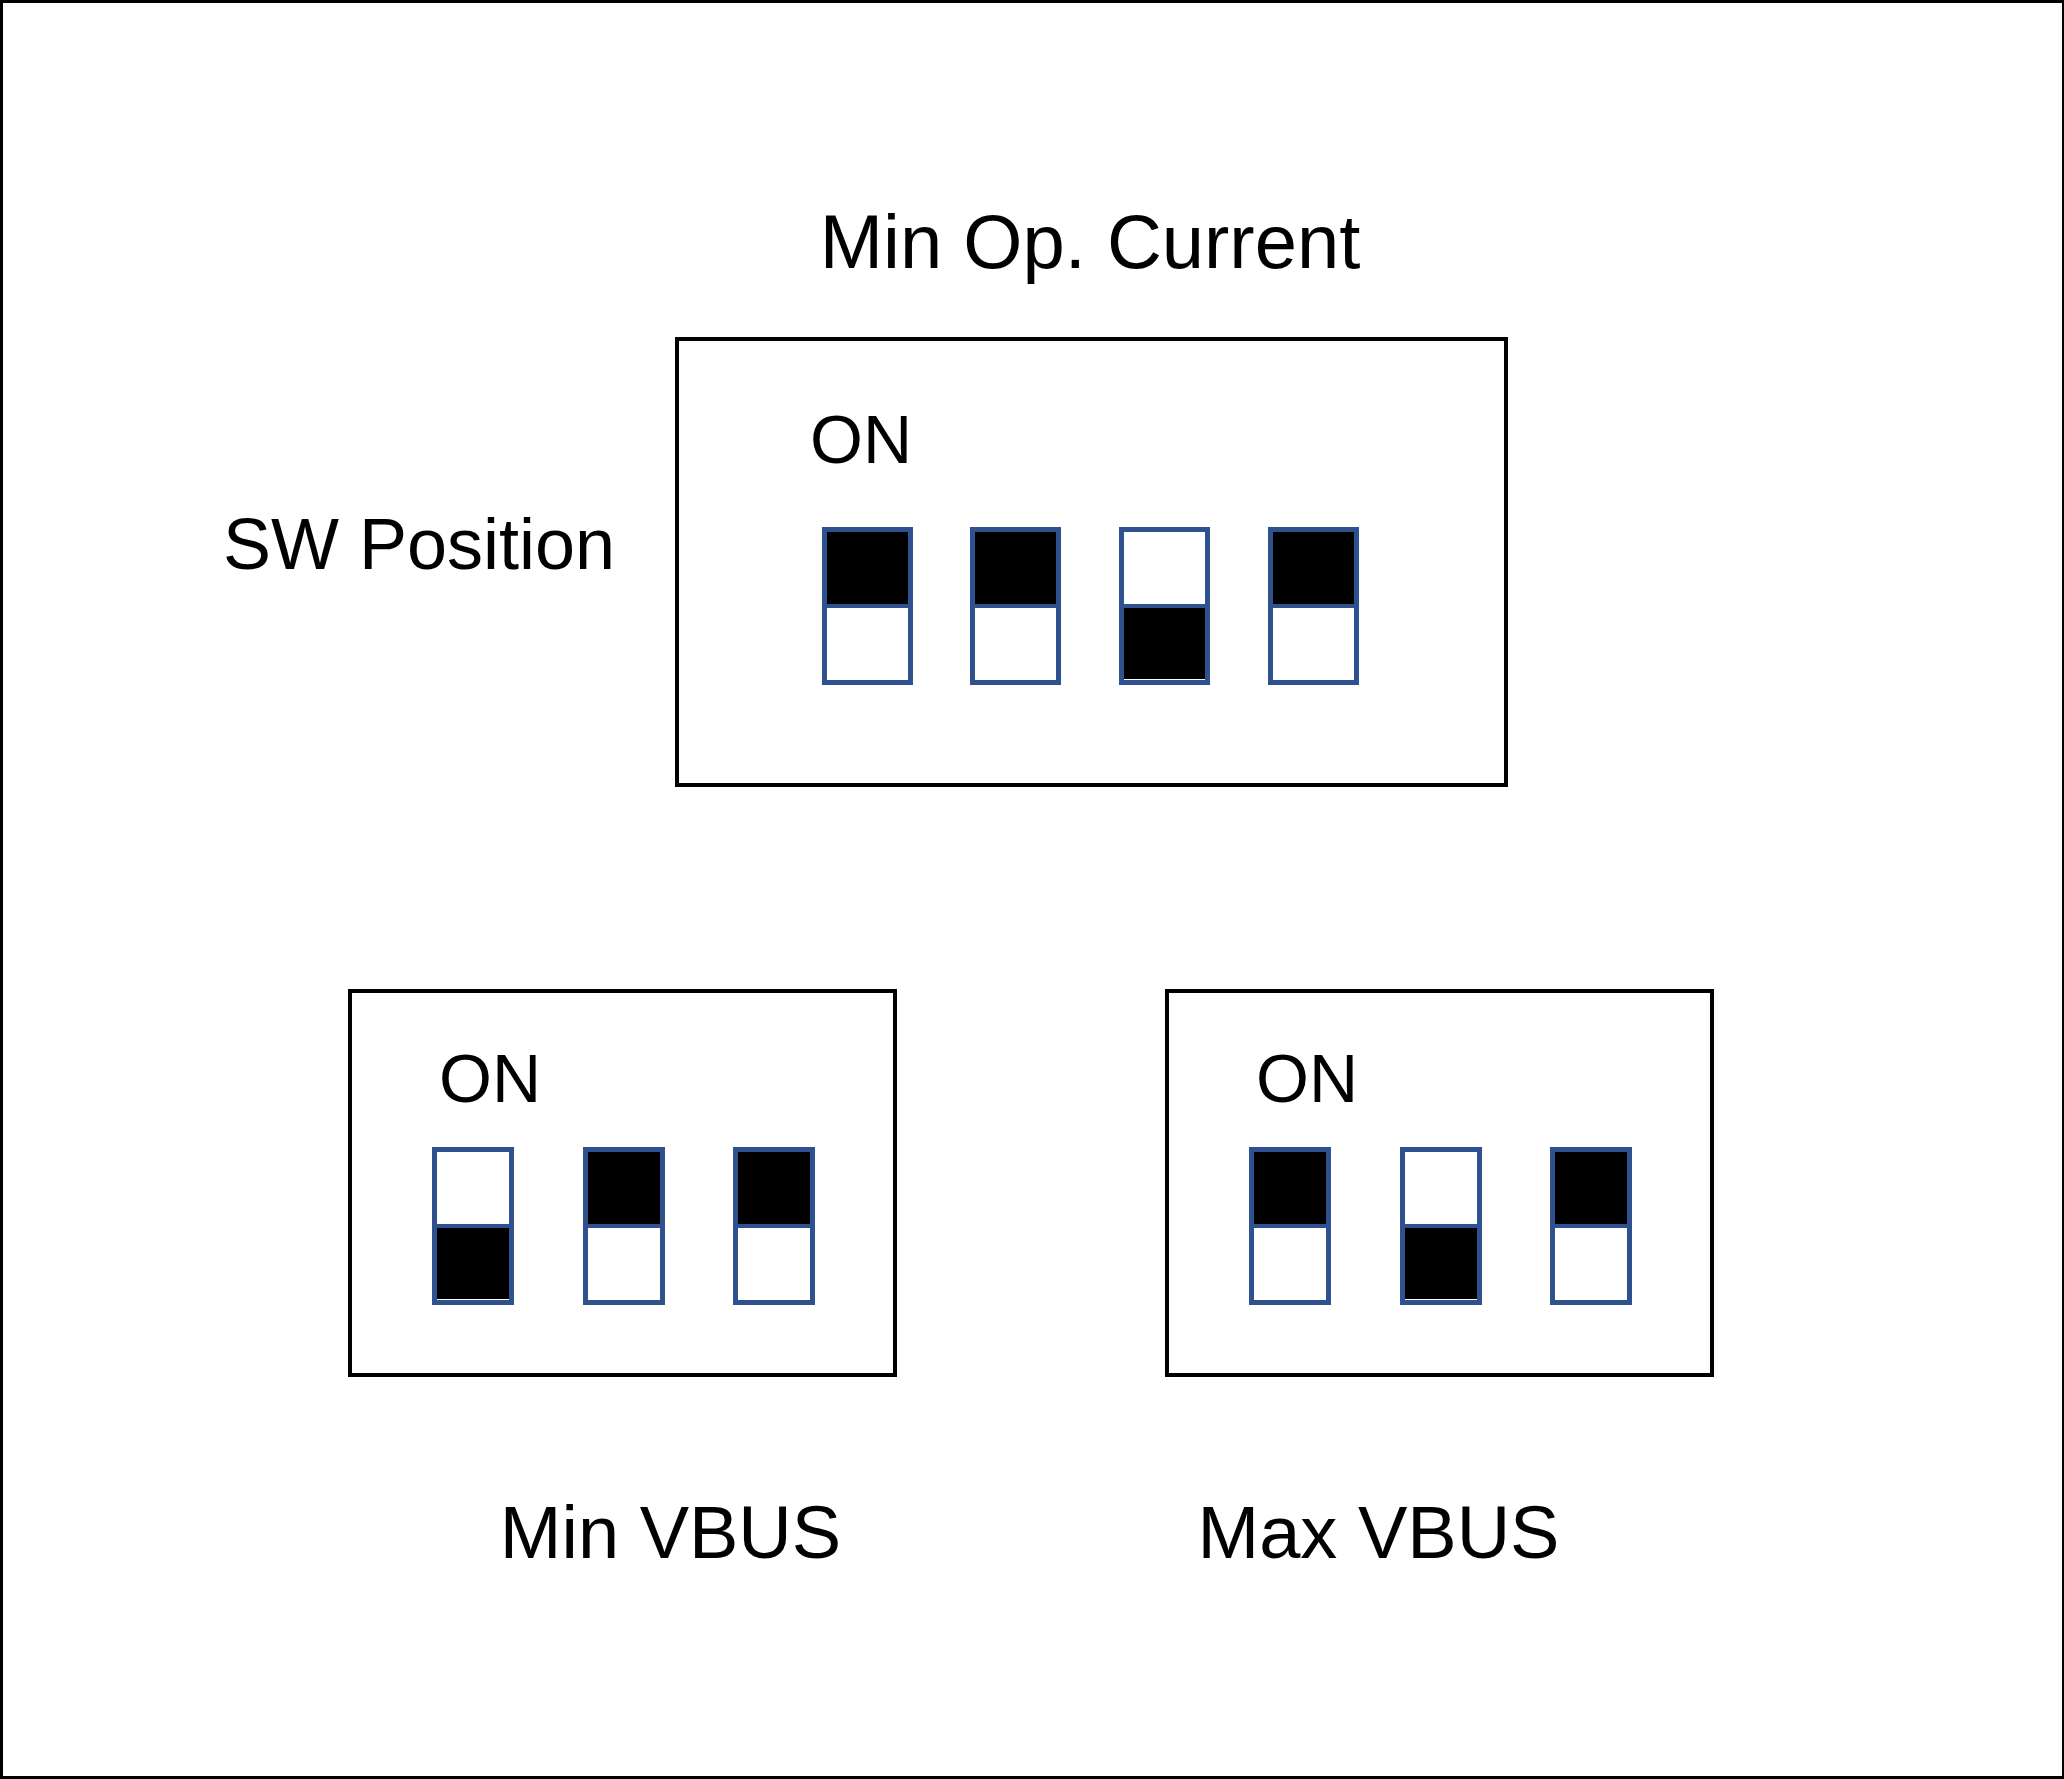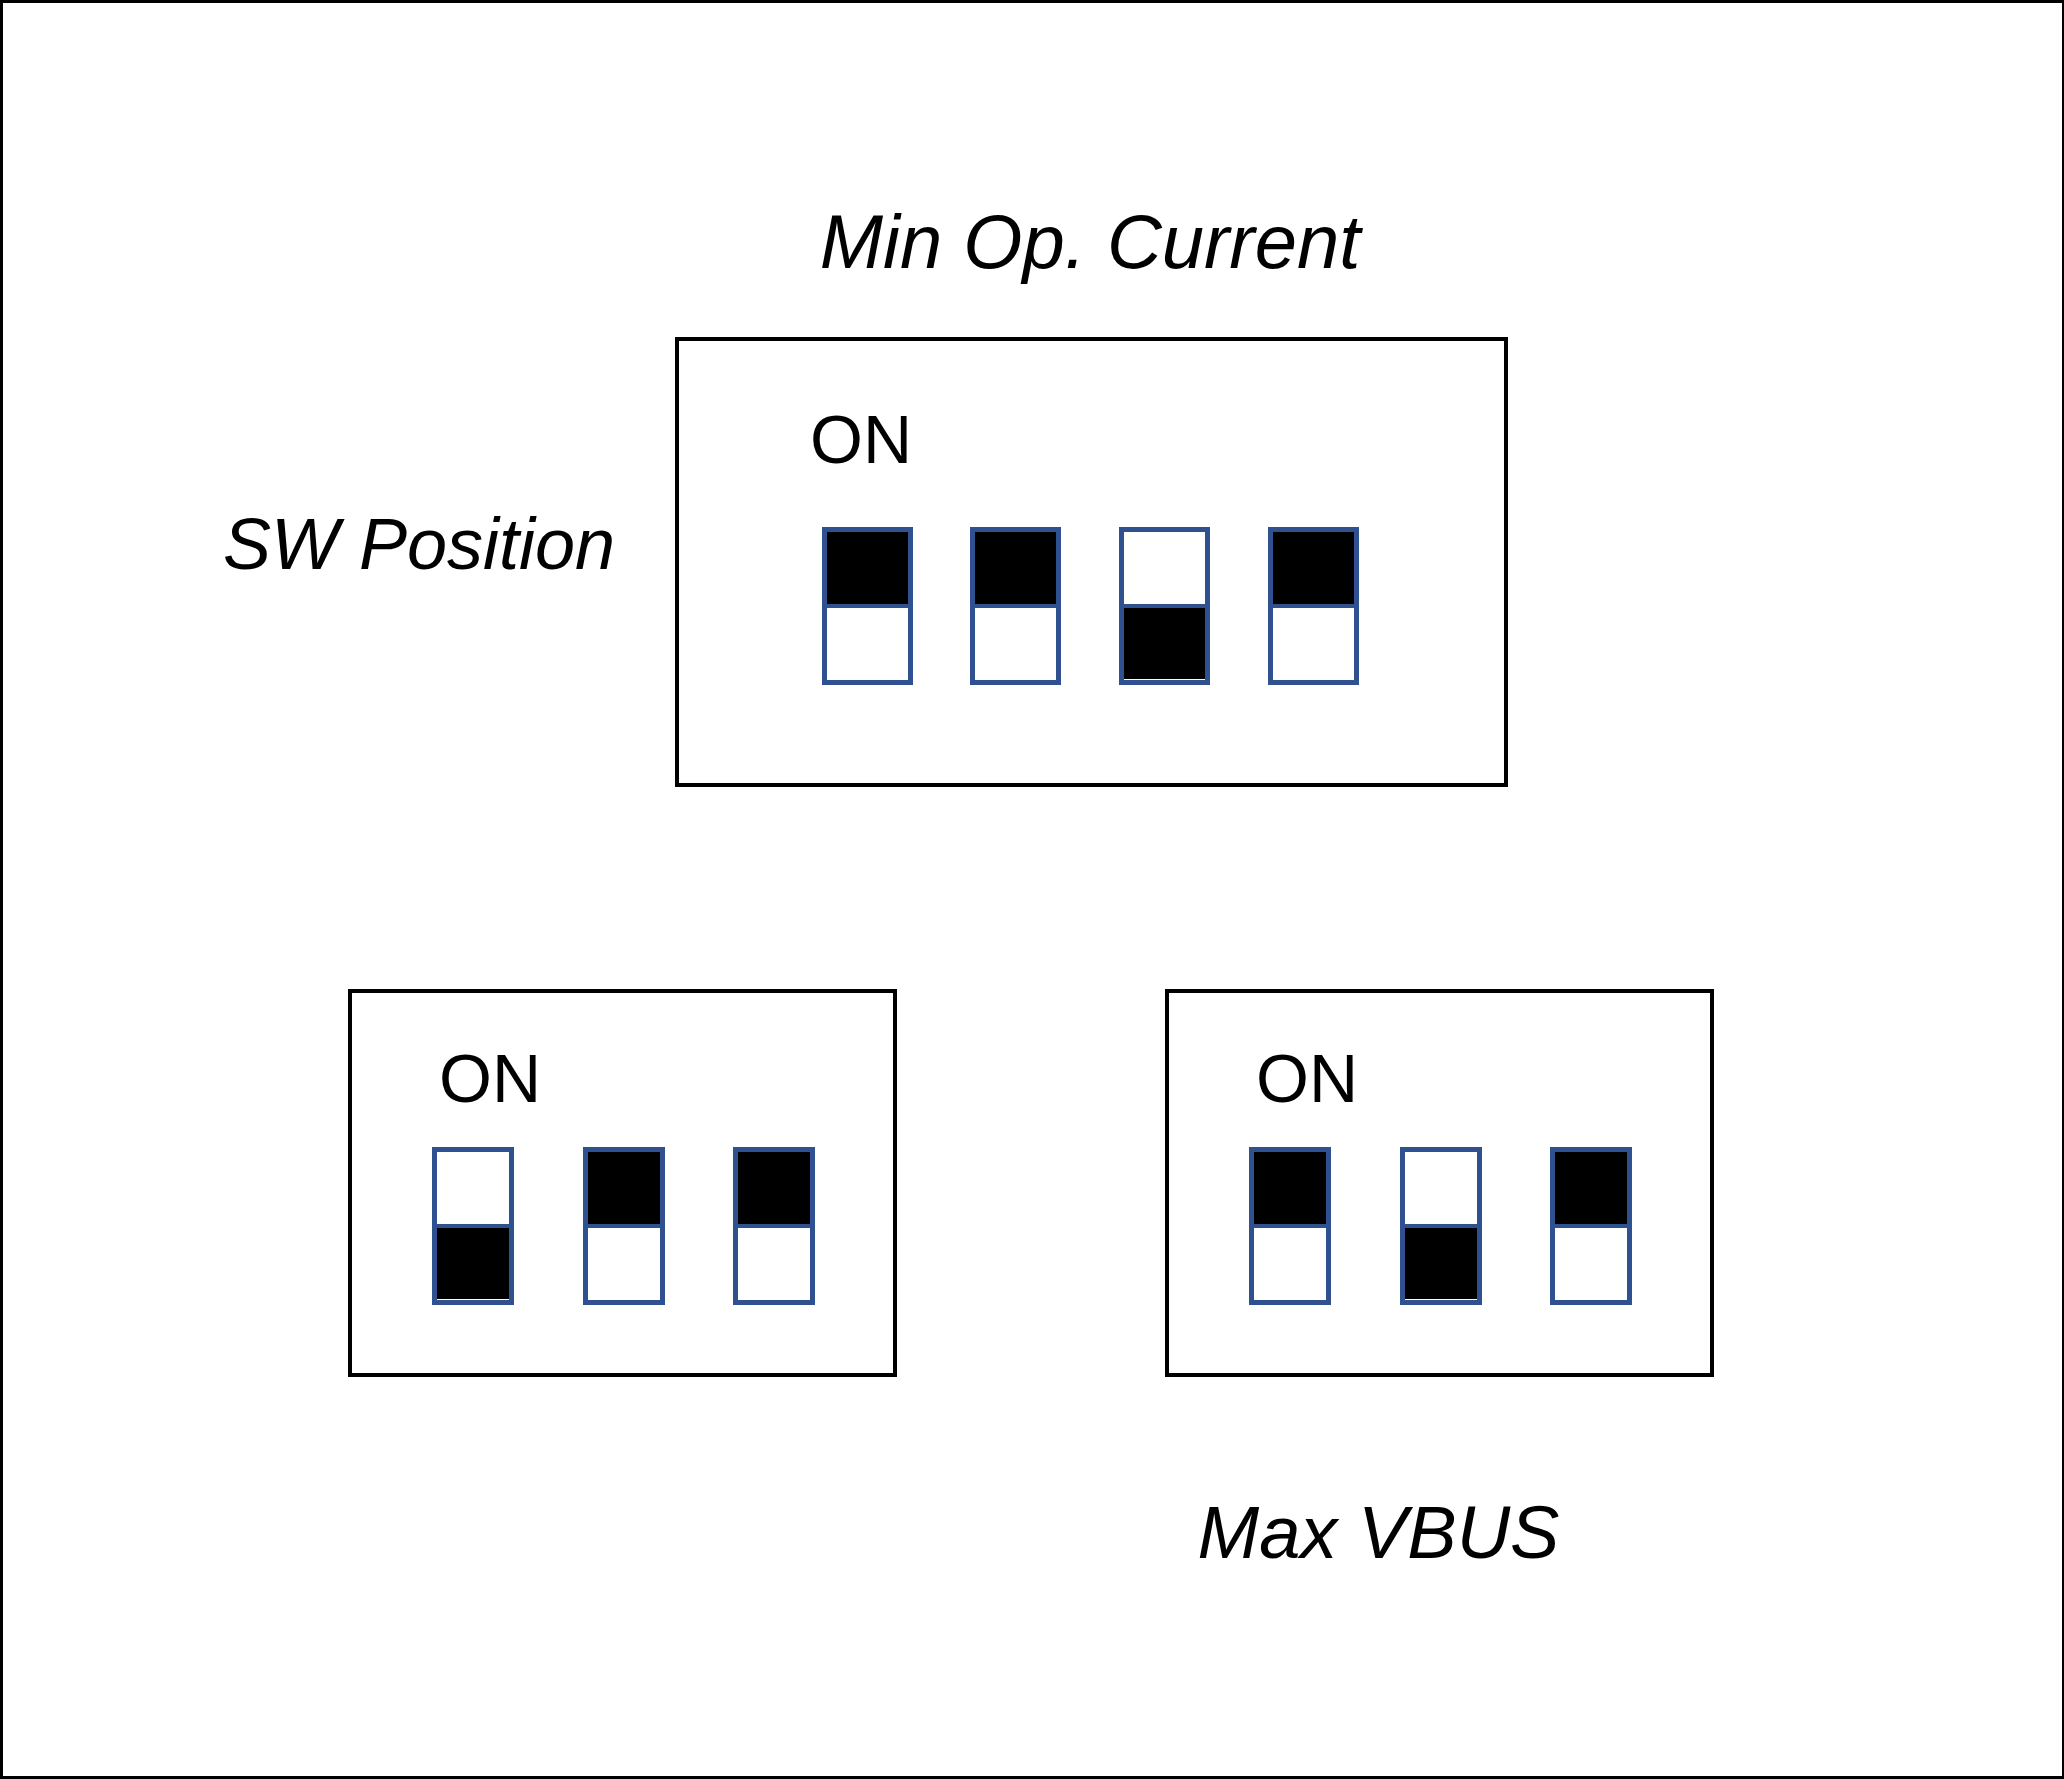--- a/index.html
+++ b/index.html
@@ -16,21 +16,20 @@
     background: var(--background, #ffffff);
     border: 3.8px solid var(--border, #000000);
     overflow: hidden;
     color: var(--text, #000000);
   }
   .label {
     position: absolute;
     line-height: 1;
     color: var(--text, #000000);
     white-space: nowrap;
-    font-style: italic;
   }
   .title {
     left: 803px;
     top: 201px;
     width: 568px;
     font-size: 76px;
     text-align: center;
   }
   .side-label {
     left: 220px;
@@ -147,16 +146,17 @@
     <div class="dip dip-w87 b2" data-state="off">
       <div class="cell cell-top"></div>
       <div class="cell cell-bottom"></div>
     </div>
     <div class="dip dip-w87 b3" data-state="on">
       <div class="cell cell-top"></div>
       <div class="cell cell-bottom"></div>
     </div>
   </div>
 
+  <div class="label caption caption-min">Min VBUS</div>
   <div class="label caption caption-max">Max VBUS</div>
 
 </div>
 
 
 </body></html>

